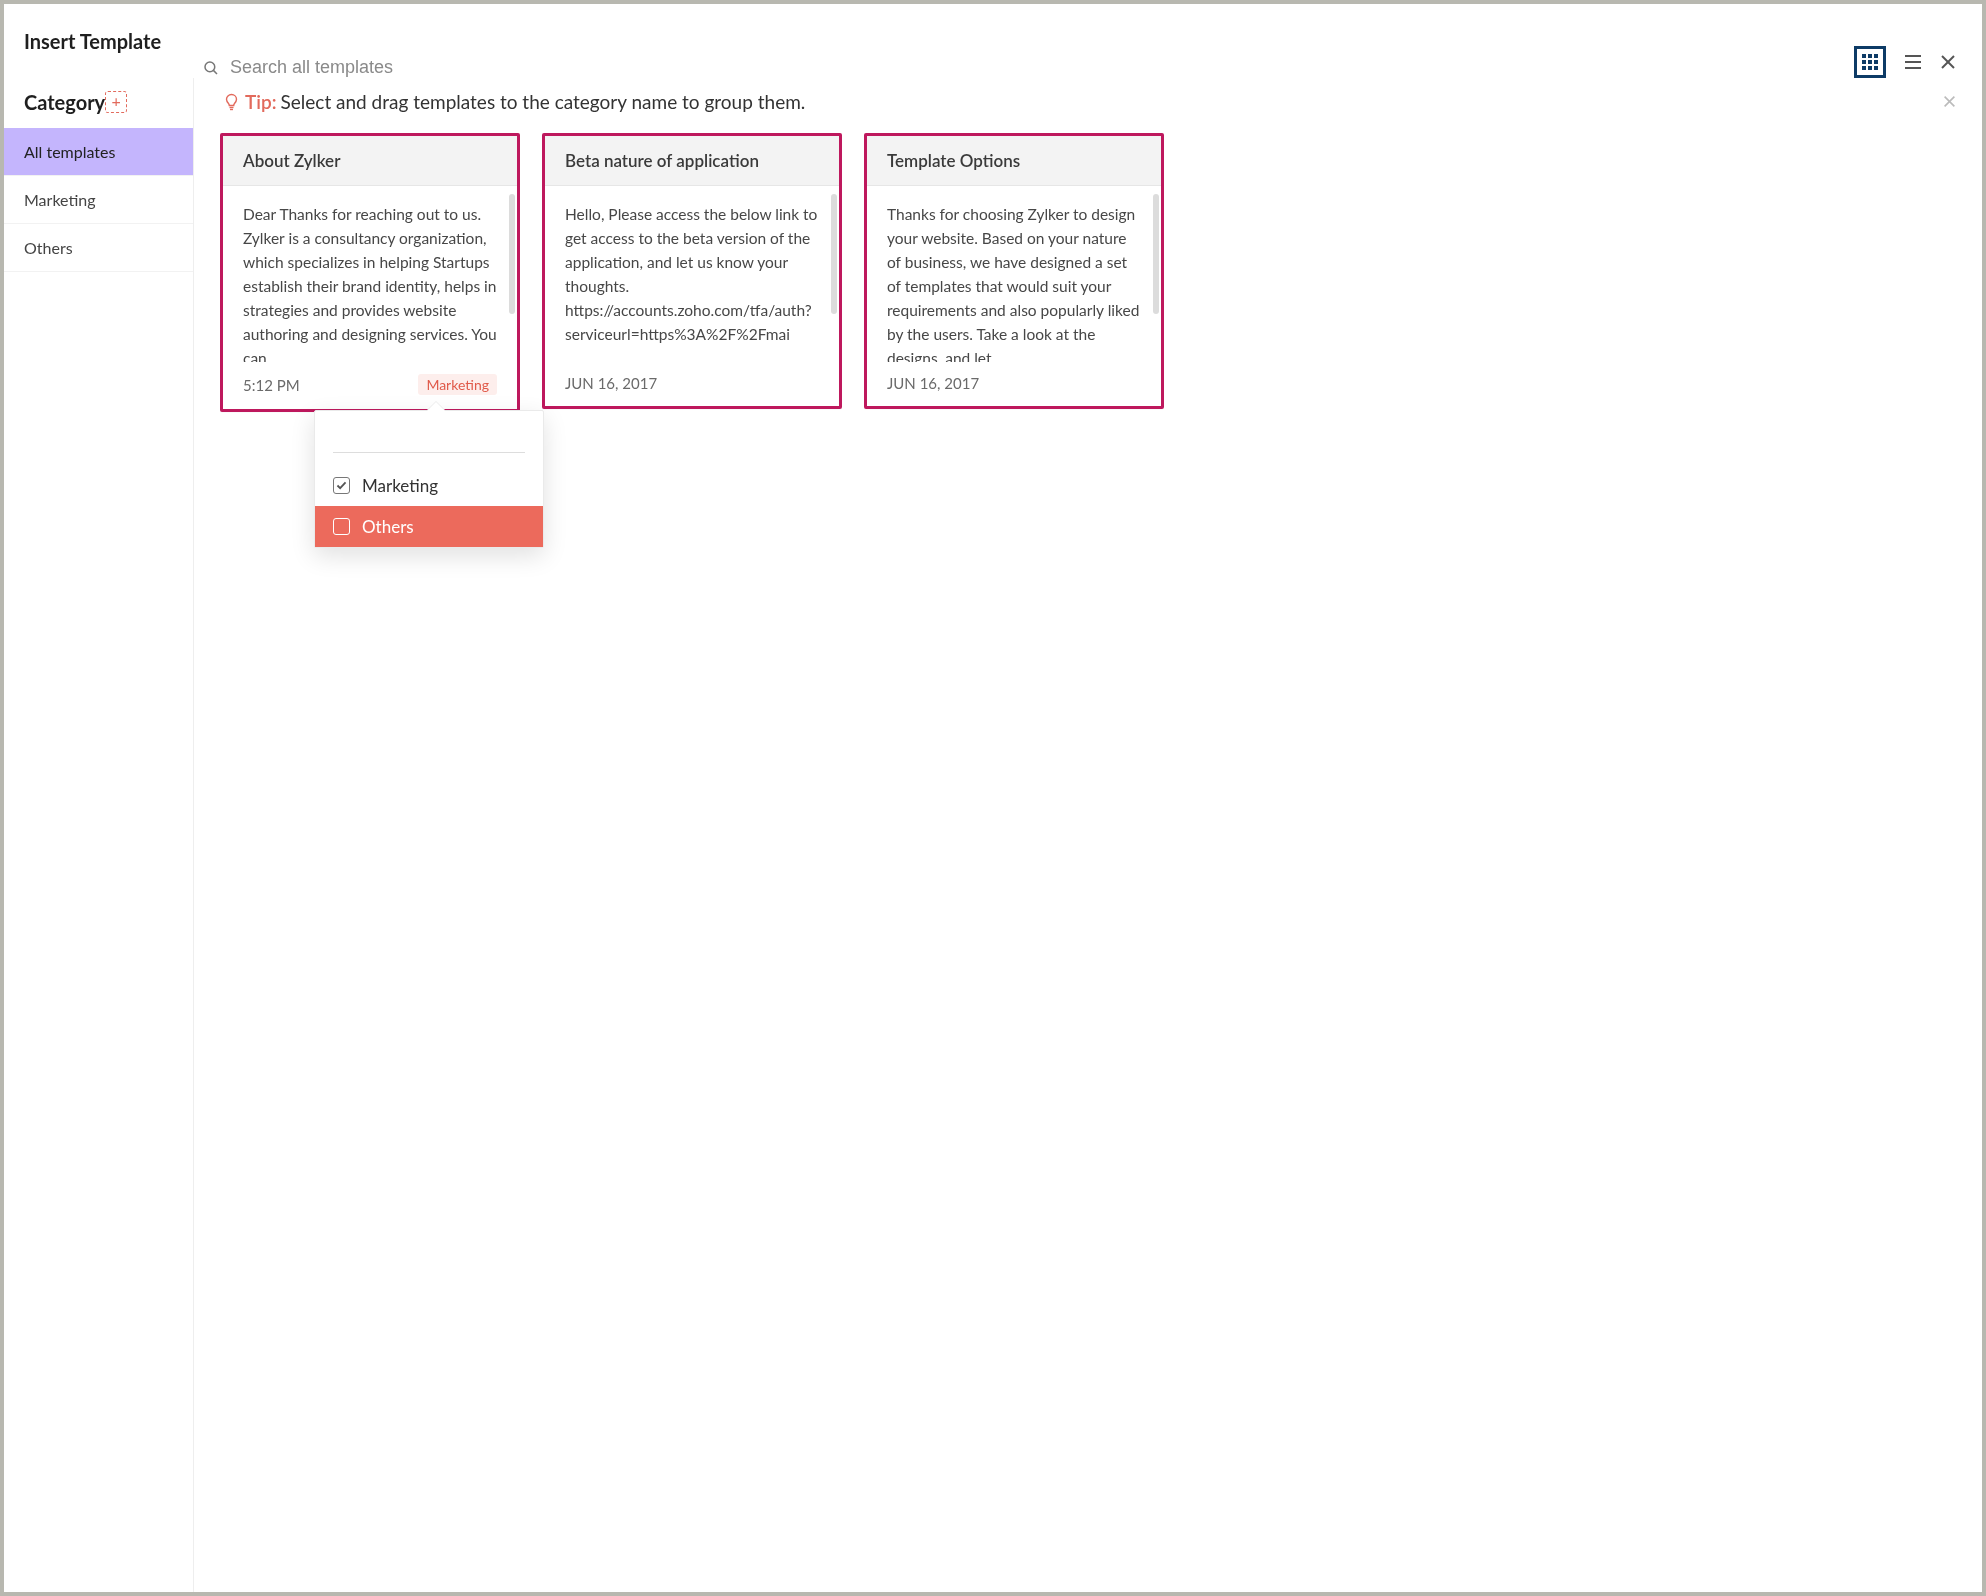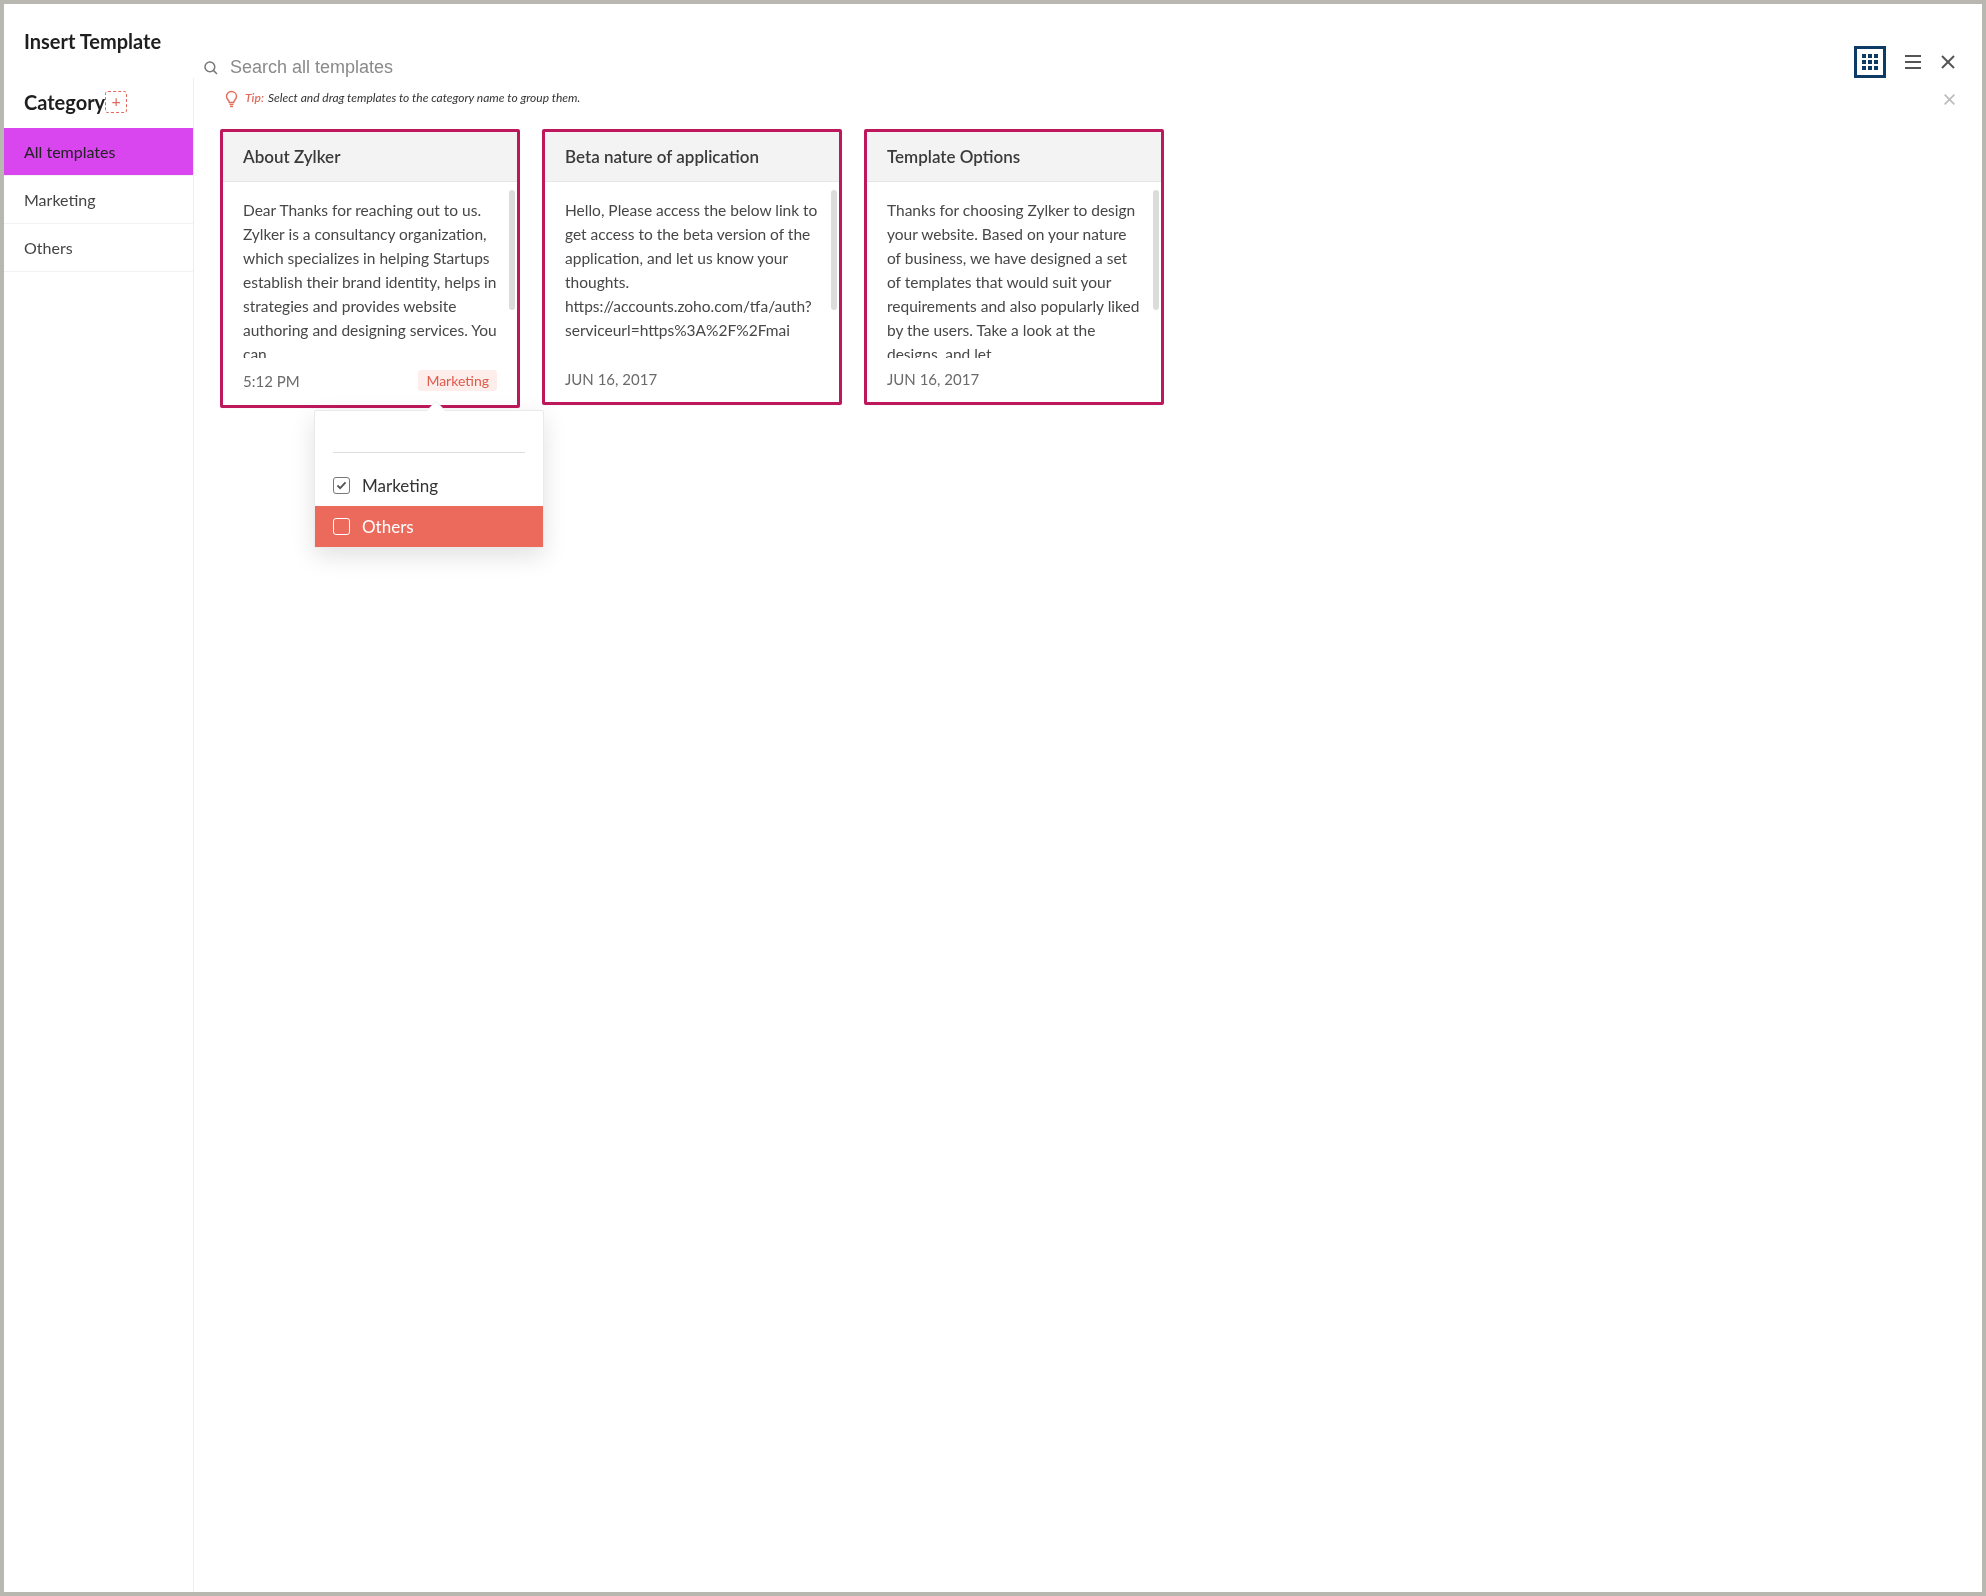--- a/index.html
+++ b/index.html
@@ -109,38 +109,37 @@
       background: #fff;
     }
     .cat-item {
       padding: 14px 20px;
       font-size: 16px;
       color: #444;
       border-bottom: 1px solid #f2f2f2;
       cursor: pointer;
     }
     .cat-item.active {
-      background: #d946ef;
+      background: #c4b5fd;
       color: #222;
     }
     
     .main {
       flex: 1;
       padding: 0 0 0 0;
       position: relative;
       min-width: 0;
     }
     
     .tipbar {
       display: flex;
-      align-items: flex-start;
+      align-items: center;
       padding: 12px 26px 12px 30px;
-      font-size: 12px;
+      font-size: 19px;
       color: #333;
-      font-style: italic;
     }
     .tipbar .bulb { color: #e26a5c; margin-right: 6px; display:inline-flex; }
     .tipbar .tip-label { color: #e26a5c; font-weight: 600; margin-right: 4px; }
     .tipbar .tip-close { margin-left: auto; color: #bbb; cursor: pointer; font-size: 16px; }
     
     .cards {
       display: flex;
       gap: 22px;
       padding: 8px 26px 0 26px;
       align-items: flex-start;

